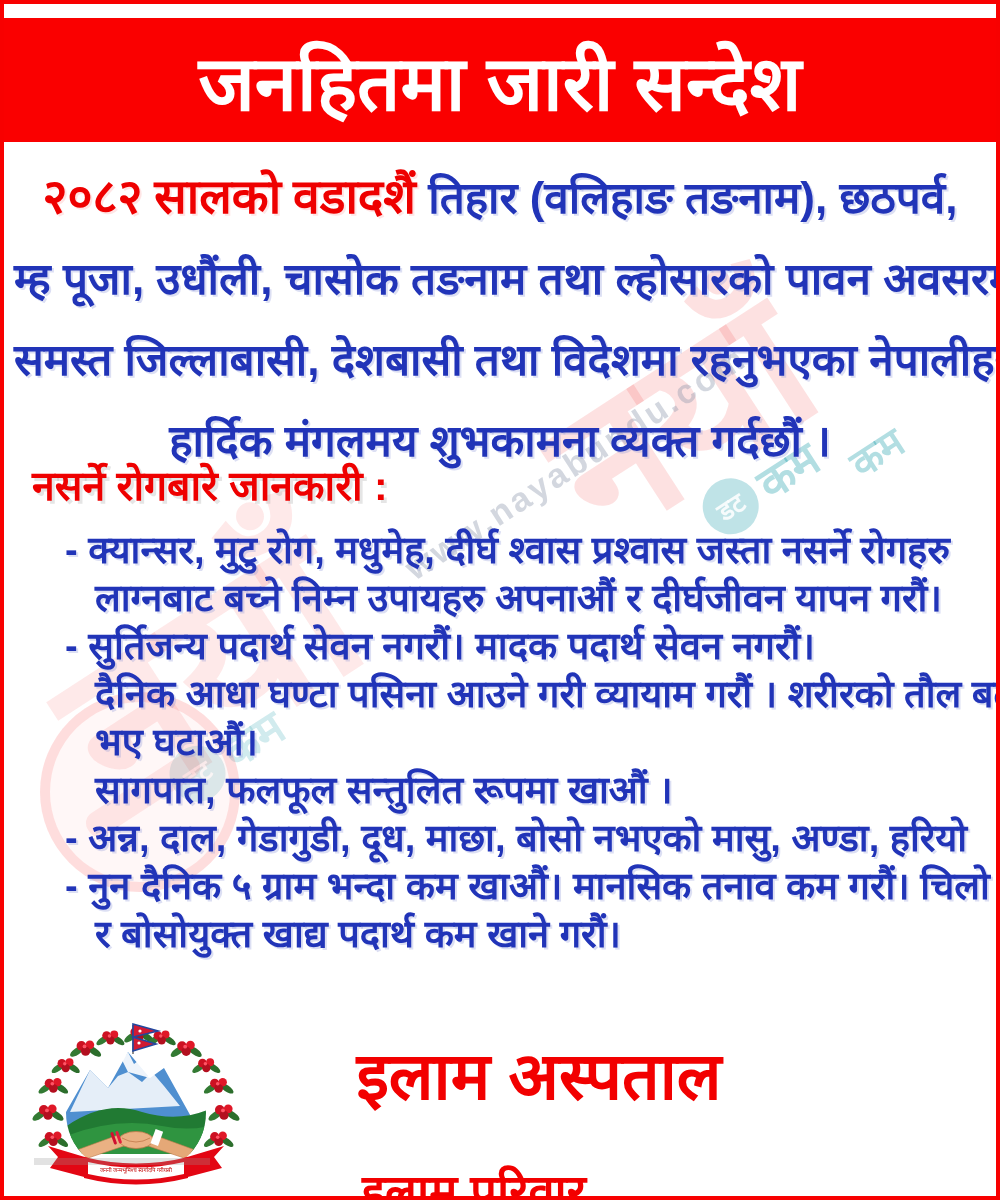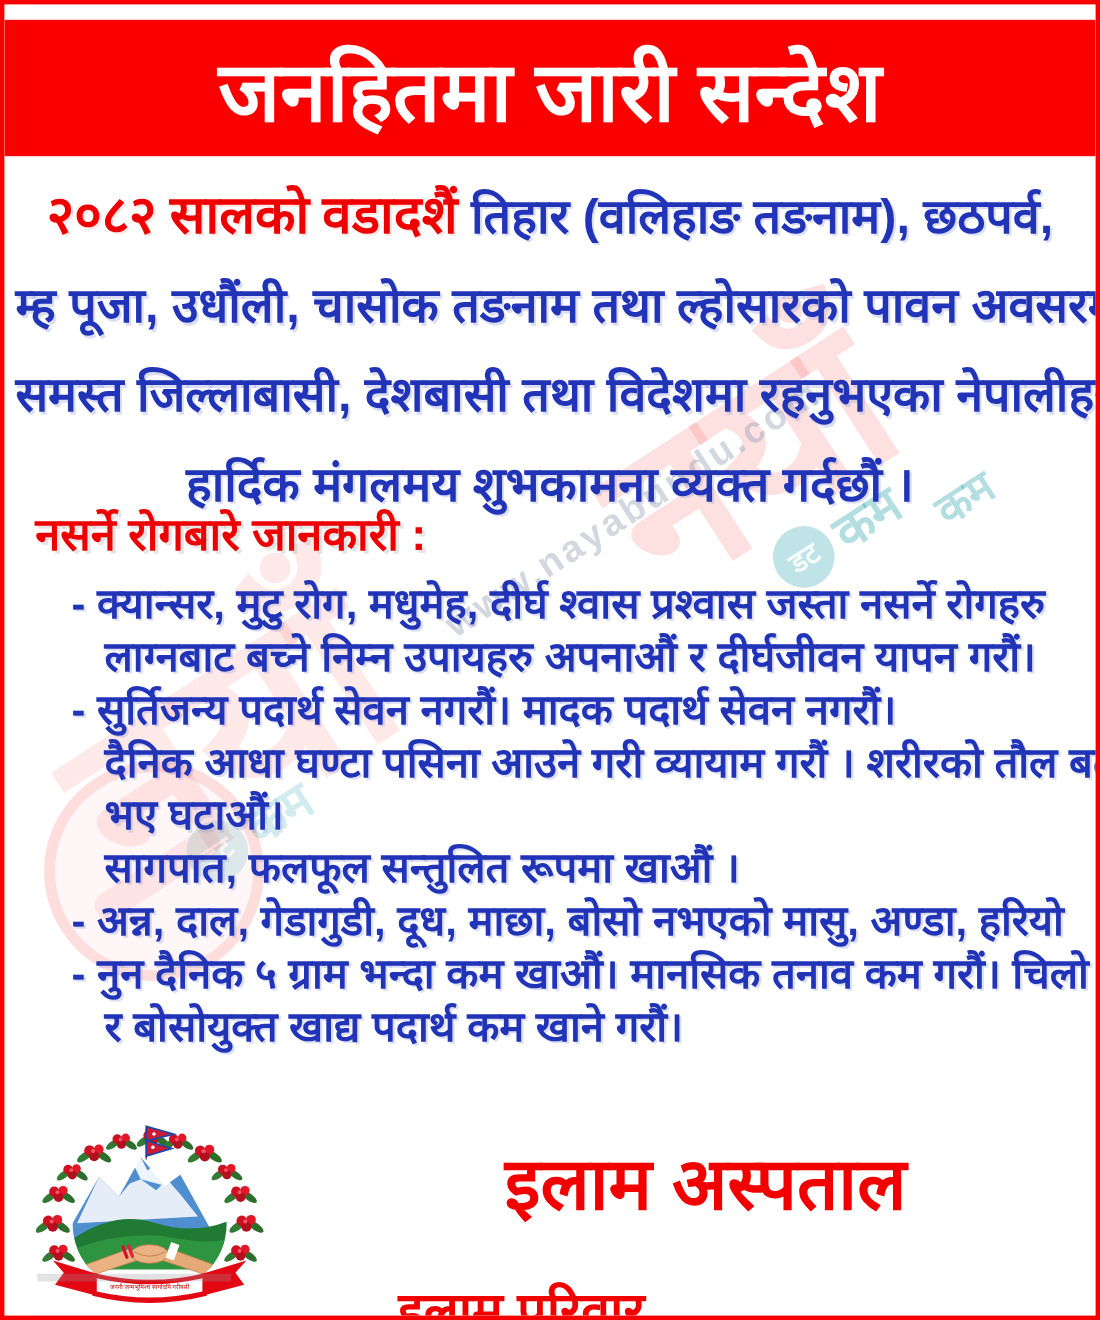--- a/index.html
+++ b/index.html
@@ -66,21 +66,21 @@
   }
   .bullets{
     position:absolute;top:522px;left:14px;right:6px;color:#2134b8;font-weight:bold;
     font-size:38px;line-height:48px;text-shadow:2px 2px 0 rgba(140,150,215,0.30);
   }
   .bl{white-space:nowrap;height:48px;margin-left:47px;}
   .bl.cont{padding-left:30px;}
   .emblem{position:absolute;left:26px;top:1016px;width:212px;height:170px;}
   .logo-shadow{position:absolute;left:30px;top:1154px;width:176px;height:7px;background:rgba(150,150,150,0.28);}
   .org-name{
-    position:absolute;left:250px;top:1024px;width:570px;text-align:right;
+    position:absolute;left:250px;top:1024px;width:570px;text-align:center;
     color:#f20000;font-size:66px;font-weight:bold;white-space:nowrap;
   }
   .org-sub{
     position:absolute;left:200px;top:1110px;width:540px;text-align:center;
     color:#f20000;font-size:47px;font-weight:bold;white-space:nowrap;margin-top:44px;
   }
 </style>
 </head>
 <body>
 

